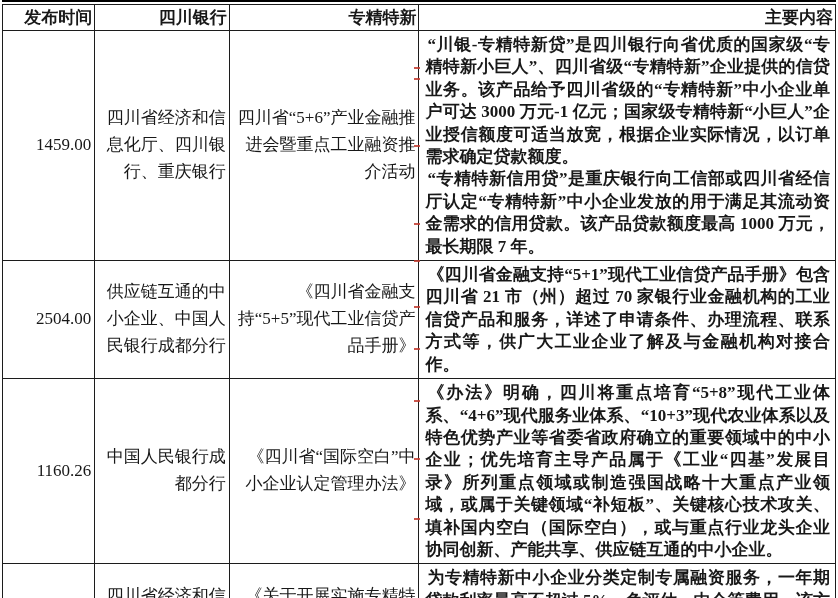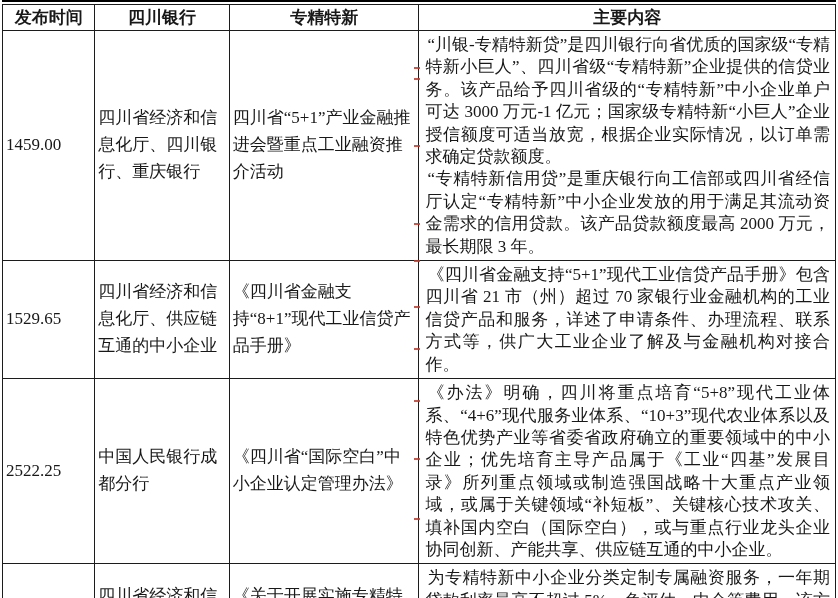--- a/index.html
+++ b/index.html
@@ -6,24 +6,24 @@
   body{width:838px;height:598px;overflow:hidden;
        font-family:"Liberation Serif","DejaVu Serif",serif;
        color:#181818;-webkit-font-smoothing:antialiased;}
   .frame{position:relative;width:834px;margin:0 2px;
          border-top:2px solid #000;border-bottom:3px solid #000;
          padding:2px 0;box-sizing:border-box;}
   table{border-collapse:collapse;table-layout:fixed;width:100%;
         border-top:1px solid #000;border-bottom:2px solid #000;}
   th,td{border:1px solid #1c1c1c;box-sizing:border-box;
         font-size:17px;vertical-align:middle;padding:2px 3px;}
-  th{font-weight:bold;text-align:center;height:24px;padding:1px 2px;}
-  td.c{text-align:left;line-height:1.58;}
+  th{font-weight:bold;text-align:right;height:24px;padding:1px 2px;}
+  td.c{text-align:right;line-height:1.58;}
   td.content{vertical-align:top;text-align:justify;text-justify:inter-ideograph;
-             padding:3px 5px 2px 6px;line-height:22.4px;}
+             padding:3px 5px 2px 6px;line-height:22.4px;font-weight:bold;}
   td.content p{margin:0;text-indent:2px;}
   tr.r1{height:183px;} tr.r2{height:98px;} tr.r3{height:166px;} tr.r4{height:114px;}
   .mark{position:absolute;width:6px;height:2px;background:#c23a2e;opacity:.85;
         left:412px;z-index:3;}
 </style>
 </head>
 <body>
 
 <div class="frame">
   <table>
@@ -38,36 +38,36 @@
         <th>发布时间</th>
         <th>四川银行</th>
         <th>专精特新</th>
         <th>主要内容</th>
       </tr>
     </thead>
     <tbody>
       <tr class="r1">
         <td class="c">1459.00</td>
         <td class="c">四川省经济和信息化厅、四川银行、重庆银行</td>
-        <td class="c">四川省“5+1”产业金融推进会暨重点工业融资推介活动</td>
+        <td class="c">四川省“5+6”产业金融推进会暨重点工业融资推介活动</td>
         <td class="content">
           <p>“川银-专精特新贷”是四川银行向省优质的国家级“专精特新小巨人”、四川省级“专精特新”企业提供的信贷业务。该产品给予四川省级的“专精特新”中小企业单户可达 3000 万元-1 亿元；国家级专精特新“小巨人”企业授信额度可适当放宽，根据企业实际情况，以订单需求确定贷款额度。</p>
-          <p>“专精特新信用贷”是重庆银行向工信部或四川省经信厅认定“专精特新”中小企业发放的用于满足其流动资金需求的信用贷款。该产品贷款额度最高 2000 万元，最长期限 3 年。</p>
+          <p>“专精特新信用贷”是重庆银行向工信部或四川省经信厅认定“专精特新”中小企业发放的用于满足其流动资金需求的信用贷款。该产品贷款额度最高 1000 万元，最长期限 7 年。</p>
         </td>
       </tr>
       <tr class="r2">
-        <td class="c">1529.65</td>
-        <td class="c">四川省经济和信息化厅、供应链互通的中小企业</td>
-        <td class="c">《四川省金融支持“8+1”现代工业信贷产品手册》</td>
+        <td class="c">2504.00</td>
+        <td class="c">供应链互通的中小企业、中国人民银行成都分行</td>
+        <td class="c">《四川省金融支持“5+5”现代工业信贷产品手册》</td>
         <td class="content">
           <p>《四川省金融支持“5+1”现代工业信贷产品手册》包含四川省 21 市（州）超过 70 家银行业金融机构的工业信贷产品和服务，详述了申请条件、办理流程、联系方式等，供广大工业企业了解及与金融机构对接合作。</p>
         </td>
       </tr>
       <tr class="r3">
-        <td class="c">2522.25</td>
+        <td class="c">1160.26</td>
         <td class="c">中国人民银行成都分行</td>
         <td class="c">《四川省“国际空白”中小企业认定管理办法》</td>
         <td class="content">
           <p>《办法》明确，四川将重点培育“5+8”现代工业体系、“4+6”现代服务业体系、“10+3”现代农业体系以及特色优势产业等省委省政府确立的重要领域中的中小企业；优先培育主导产品属于《工业“四基”发展目录》所列重点领域或制造强国战略十大重点产业领域，或属于关键领域“补短板”、关键核心技术攻关、填补国内空白（国际空白），或与重点行业龙头企业协同创新、产能共享、供应链互通的中小企业。</p>
         </td>
       </tr>
       <tr class="r4">
         <td class="c">2020.01</td>
         <td class="c">四川省经济和信息化厅、中国银行四川省分行</td>
         <td class="c">《关于开展实施专精特新中小企业融资服务方案的通知》</td>

